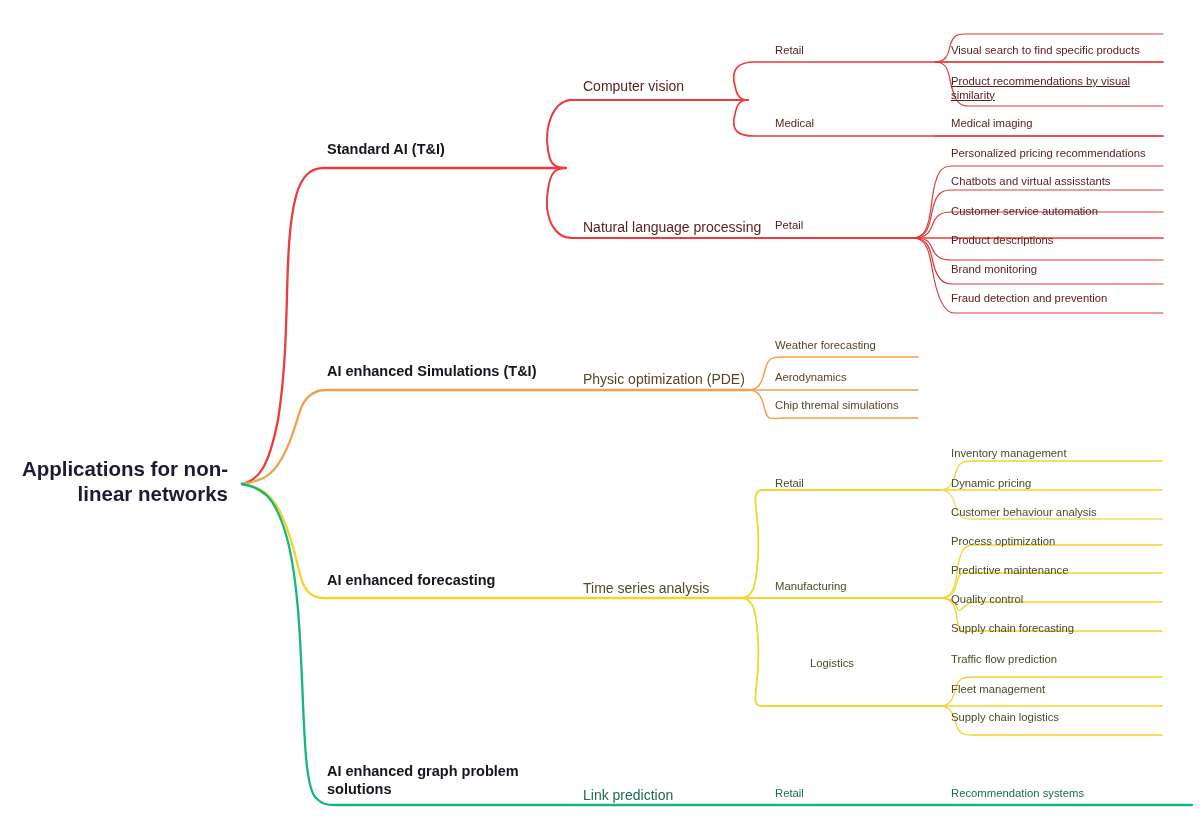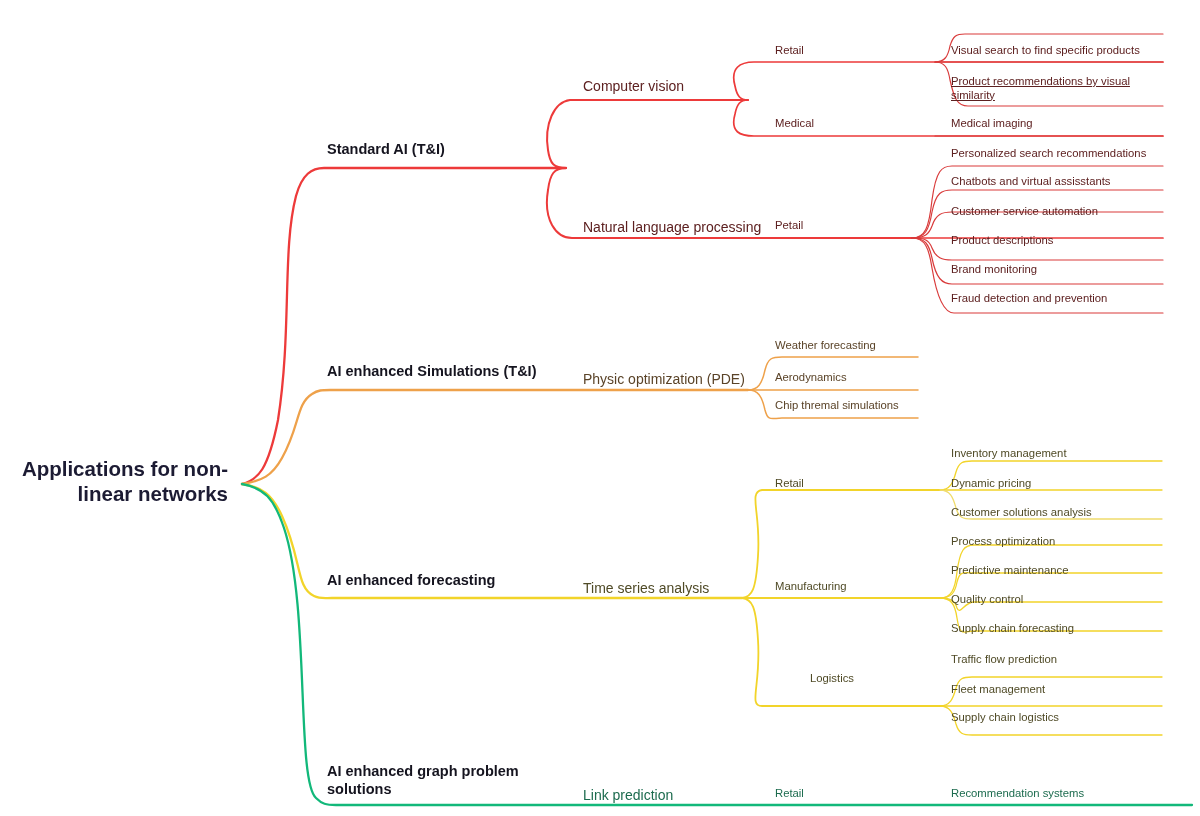--- a/index.html
+++ b/index.html
@@ -135,48 +135,48 @@
   <div class="lbl l3 c-red" style="left:775px; top:44px;">Retail</div>
   <div class="lbl leaf c-red" style="left:951px; top:44px; width:212px;">Visual search to find specific products</div>
   <div class="lbl leaf c-red" style="left:951px; top:75px; width:210px;text-decoration:underline;">Product recommendations by visual
 similarity</div>
 
   <div class="lbl l3 c-red" style="left:775px; top:117px;">Medical</div>
   <div class="lbl leaf c-red" style="left:951px; top:117px;">Medical imaging</div>
 
   <div class="lbl l2 c-red" style="left:583px; top:219px;">Natural language processing</div>
   <div class="lbl l3 c-red" style="left:775px; top:219px;">Petail</div>
-  <div class="lbl leaf c-red" style="left:951px; top:147px;">Personalized search recommendations</div>
+  <div class="lbl leaf c-red" style="left:951px; top:147px;">Personalized pricing recommendations</div>
   <div class="lbl leaf c-red" style="left:951px; top:175px;text-align:center;">Chatbots and virtual assisstants</div>
   <div class="lbl leaf c-red" style="left:951px; top:205px;">Customer service automation</div>
   <div class="lbl leaf c-red" style="left:951px; top:234px;">Product descriptions</div>
   <div class="lbl leaf c-red" style="left:951px; top:263px;">Brand monitoring</div>
   <div class="lbl leaf c-red" style="left:951px; top:292px;">Fraud detection and prevention</div>
 
   <div class="lbl l1" style="left:327px; top:363px;">AI enhanced Simulations (T&amp;I)</div>
   <div class="lbl l2 c-org" style="left:583px; top:371px;">Physic optimization (PDE)</div>
   <div class="lbl leaf c-org" style="left:775px; top:339px;">Weather forecasting</div>
   <div class="lbl leaf c-org" style="left:775px; top:371px;">Aerodynamics</div>
   <div class="lbl leaf c-org" style="left:775px; top:399px;">Chip thremal simulations</div>
 
   <div class="lbl l1" style="left:327px; top:572px;">AI enhanced forecasting</div>
   <div class="lbl l2 c-yel" style="left:583px; top:580px;">Time series analysis</div>
 
   <div class="lbl l3 c-yel" style="left:775px; top:477px;">Retail</div>
   <div class="lbl leaf c-yel" style="left:951px; top:447px;">Inventory management</div>
   <div class="lbl leaf c-yel" style="left:951px; top:477px;">Dynamic pricing</div>
-  <div class="lbl leaf c-yel" style="left:951px; top:506px;">Customer solutions analysis</div>
+  <div class="lbl leaf c-yel" style="left:951px; top:506px;">Customer behaviour analysis</div>
 
   <div class="lbl l3 c-yel" style="left:775px; top:580px;">Manufacturing</div>
   <div class="lbl leaf c-yel" style="left:951px; top:535px;">Process optimization</div>
   <div class="lbl leaf c-yel" style="left:951px; top:564px;">Predictive maintenance</div>
   <div class="lbl leaf c-yel" style="left:951px; top:593px;">Quality control</div>
   <div class="lbl leaf c-yel" style="left:951px; top:622px;">Supply chain forecasting</div>
 
-  <div class="lbl l3 c-yel" style="left:775px; top:672px;padding-left:35px;">Logistics</div>
+  <div class="lbl l3 c-yel" style="left:775px; top:657px;padding-left:35px;">Logistics</div>
   <div class="lbl leaf c-yel" style="left:951px; top:653px;">Traffic flow prediction</div>
   <div class="lbl leaf c-yel" style="left:951px; top:683px;">Fleet management</div>
   <div class="lbl leaf c-yel" style="left:951px; top:711px;">Supply chain logistics</div>
 
   <div class="lbl l1" style="left:327px; top:763px; width:220px;">AI enhanced graph problem
 solutions</div>
   <div class="lbl l2 c-grn" style="left:583px; top:787px;">Link prediction</div>
   <div class="lbl l3 c-grn" style="left:775px; top:787px;">Retail</div>
   <div class="lbl leaf c-grn" style="left:951px; top:787px;">Recommendation systems</div>
 

